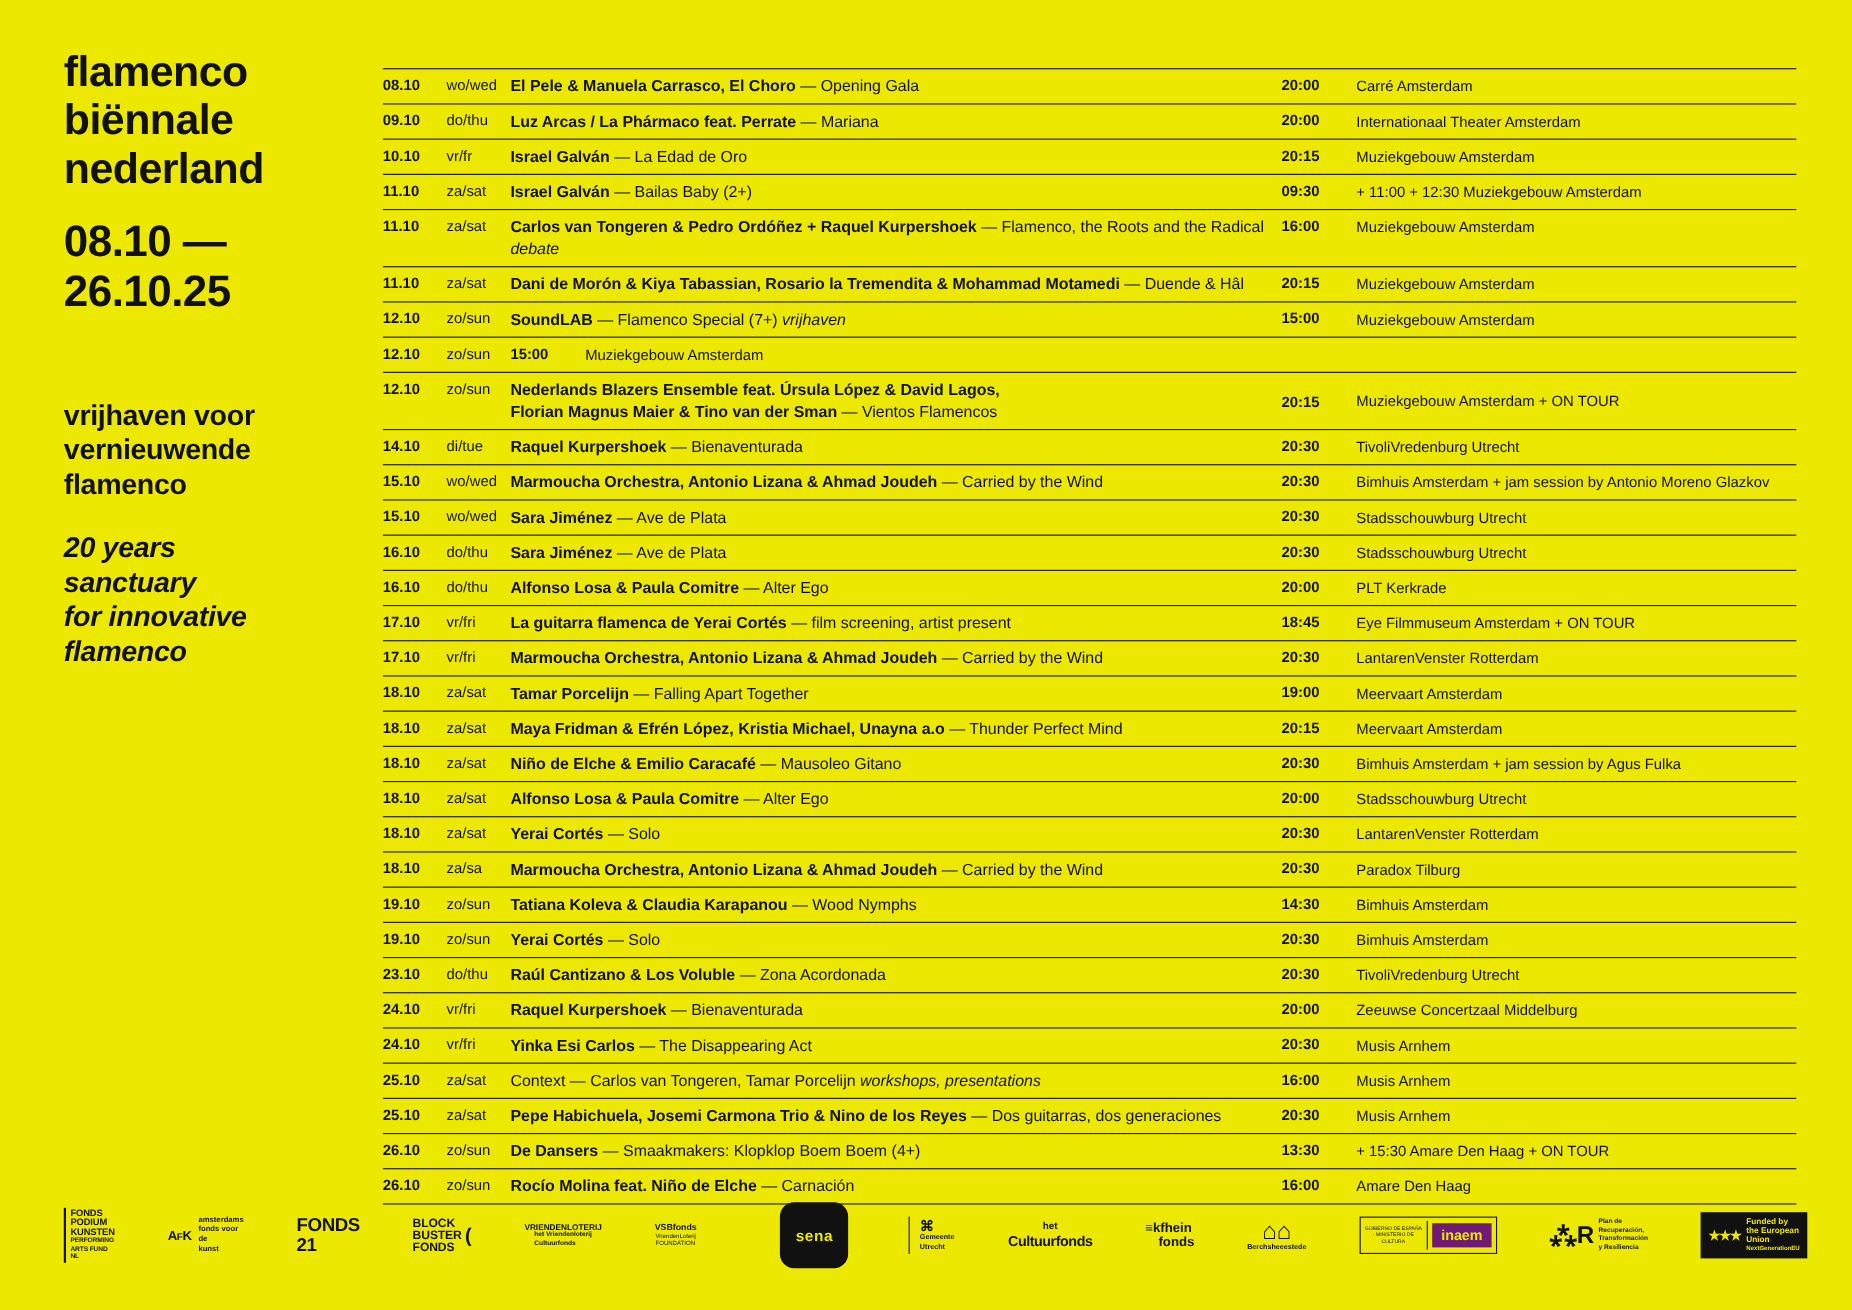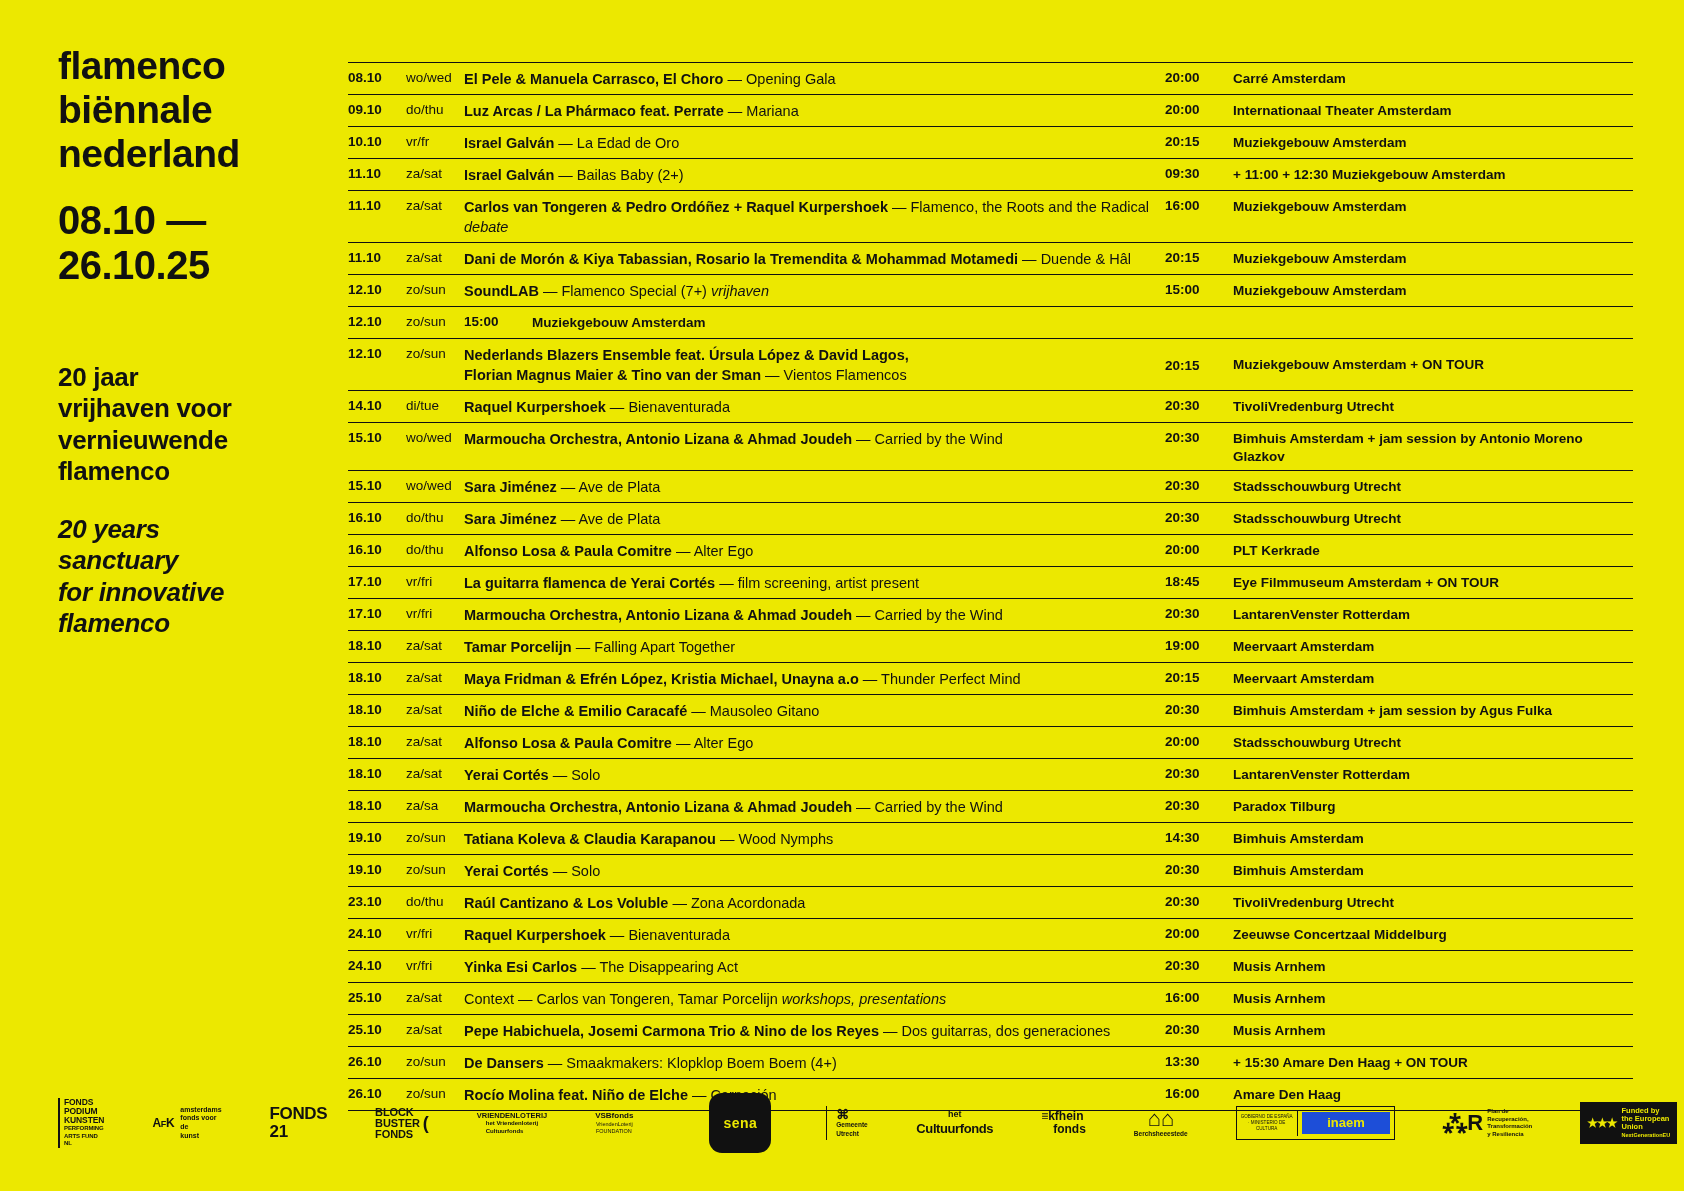--- a/index.html
+++ b/index.html
@@ -84,21 +84,21 @@
   .c-title b { font-weight: 700; }
   .c-title i { font-style: italic; }
   .c-title span.sub { font-weight: 400; }
   .c-time {
     width: 68px; flex: 0 0 68px;
     font-size: 13.5px; font-weight: 700;
     padding-top: 1px;
   }
   .c-venue {
     width: 400px; flex: 0 0 400px;
-    font-size: 13.5px; font-weight: 700;
+    font-size: 13.5px; font-weight: 400;
     padding-top: 1px;
     line-height: 1.3;
   }
   .row.tall .c-time, .row.tall .c-venue { align-self: center; padding-top: 0; }
 
   
   .footer {
     position: absolute;
     left: 58px; bottom: 42px;
     width: 1576px;
@@ -146,21 +146,20 @@
     <div class="logo">
       <div>flamenco</div>
       <div>biënnale</div>
       <div>nederland</div>
     </div>
     <div class="dates">
       <div>08.10 —</div>
       <div>26.10.25</div>
     </div>
     <div class="tagline-nl">
-      <div>20 jaar</div>
       <div>vrijhaven voor</div>
       <div>vernieuwende</div>
       <div>flamenco</div>
     </div>
     <div class="tagline-en">
       <div>20 years</div>
       <div>sanctuary</div>
       <div>for innovative</div>
       <div>flamenco</div>
     </div>
@@ -444,21 +443,21 @@
     </div>
 
     <div class="lg lg-col" style="align-items:center">
       <div class="glyph" style="font-size:22px">⌂⌂</div>
       <div class="tiny" style="font-weight:700;font-size:6.5px">Berchsheeestede</div>
     </div>
 
     <div class="lg" style="border:1.5px solid #111;padding:3px 4px;align-items:center">
       <div class="tiny" style="font-size:4.6px;line-height:1.25;text-align:center;width:52px">GOBIERNO DE ESPAÑA · MINISTERIO DE CULTURA</div>
       <div style="width:1.5px;height:26px;background:#111;margin:0 4px"></div>
-      <div style="background:#1d4ed8;color:#ece800;padding:4px 25px;font-size:13px;font-weight:700">inaem</div>
+      <div style="background:#701a75;color:#ece800;padding:4px 8px;font-size:13px;font-weight:700">inaem</div>
     </div>
 
     <div class="lg">
       <div style="font-size:22px;font-weight:700;margin-right:4px">⁂R</div>
       <div class="tiny" style="font-size:6px;font-weight:700">Plan de Recuperación,<br>Transformación<br>y Resiliencia</div>
     </div>
 
     <div class="lg eu">
       <span class="eu-stars">★★★</span>
       <span>Funded by<br>the European Union<br><span style="font-size:5.5px">NextGenerationEU</span></span>

